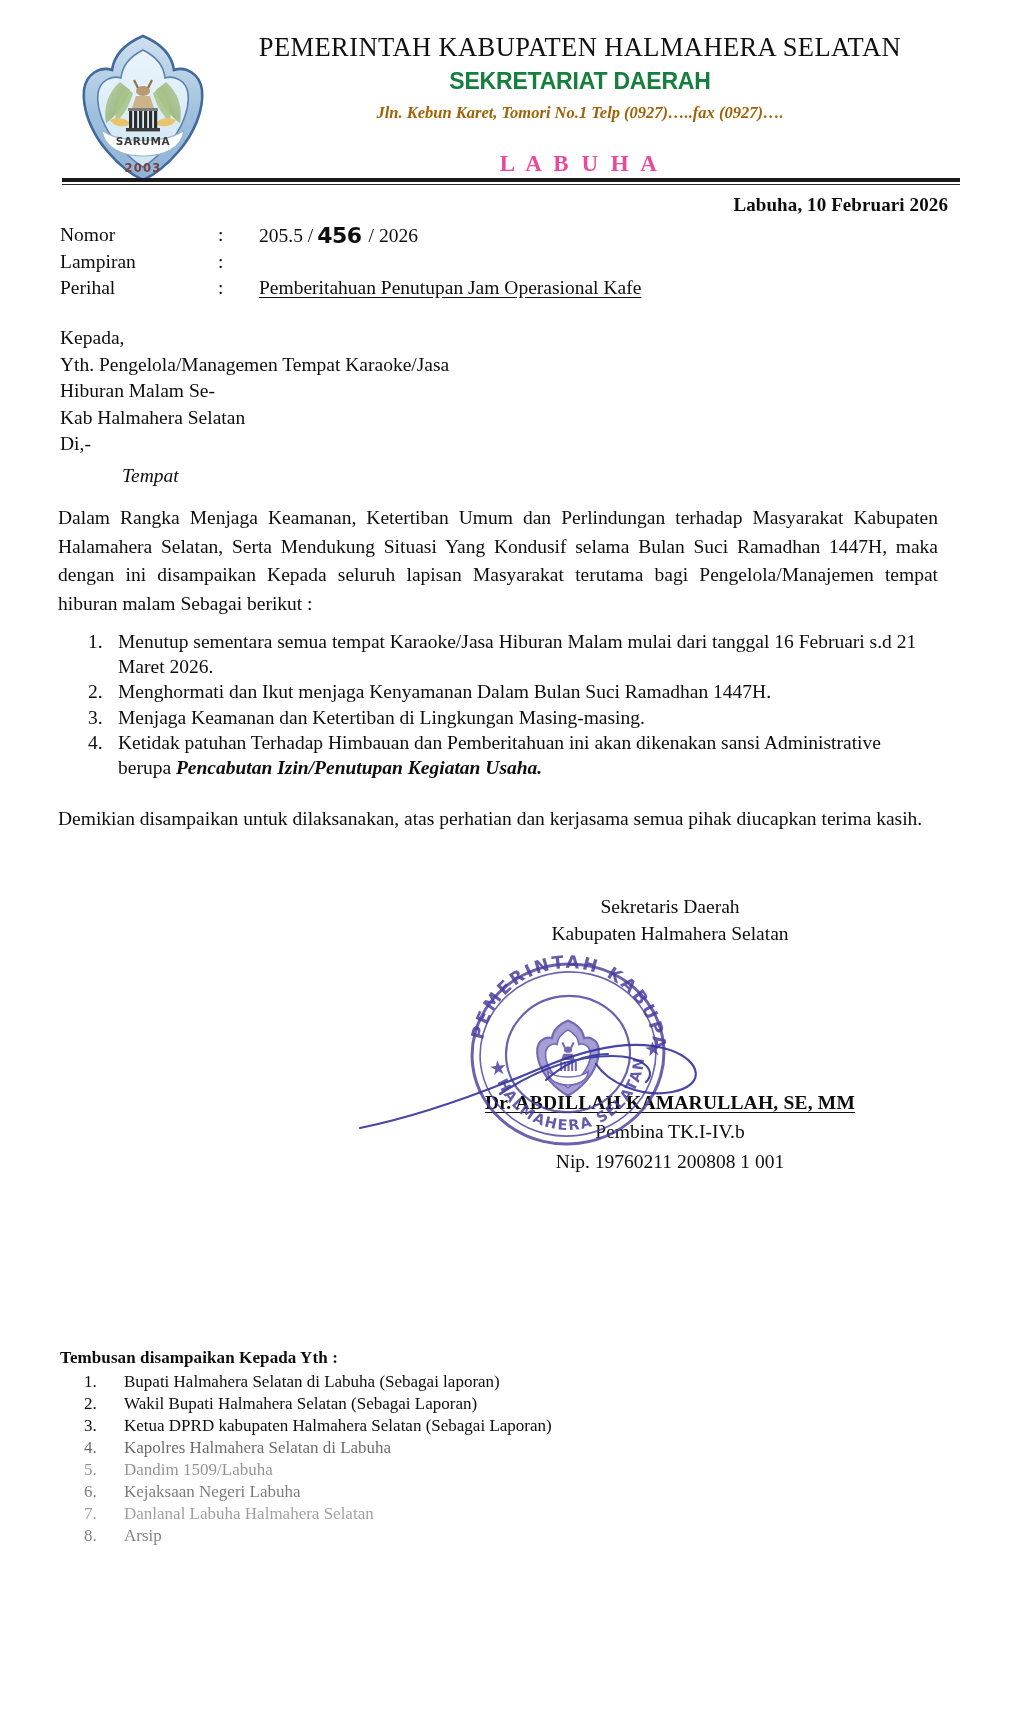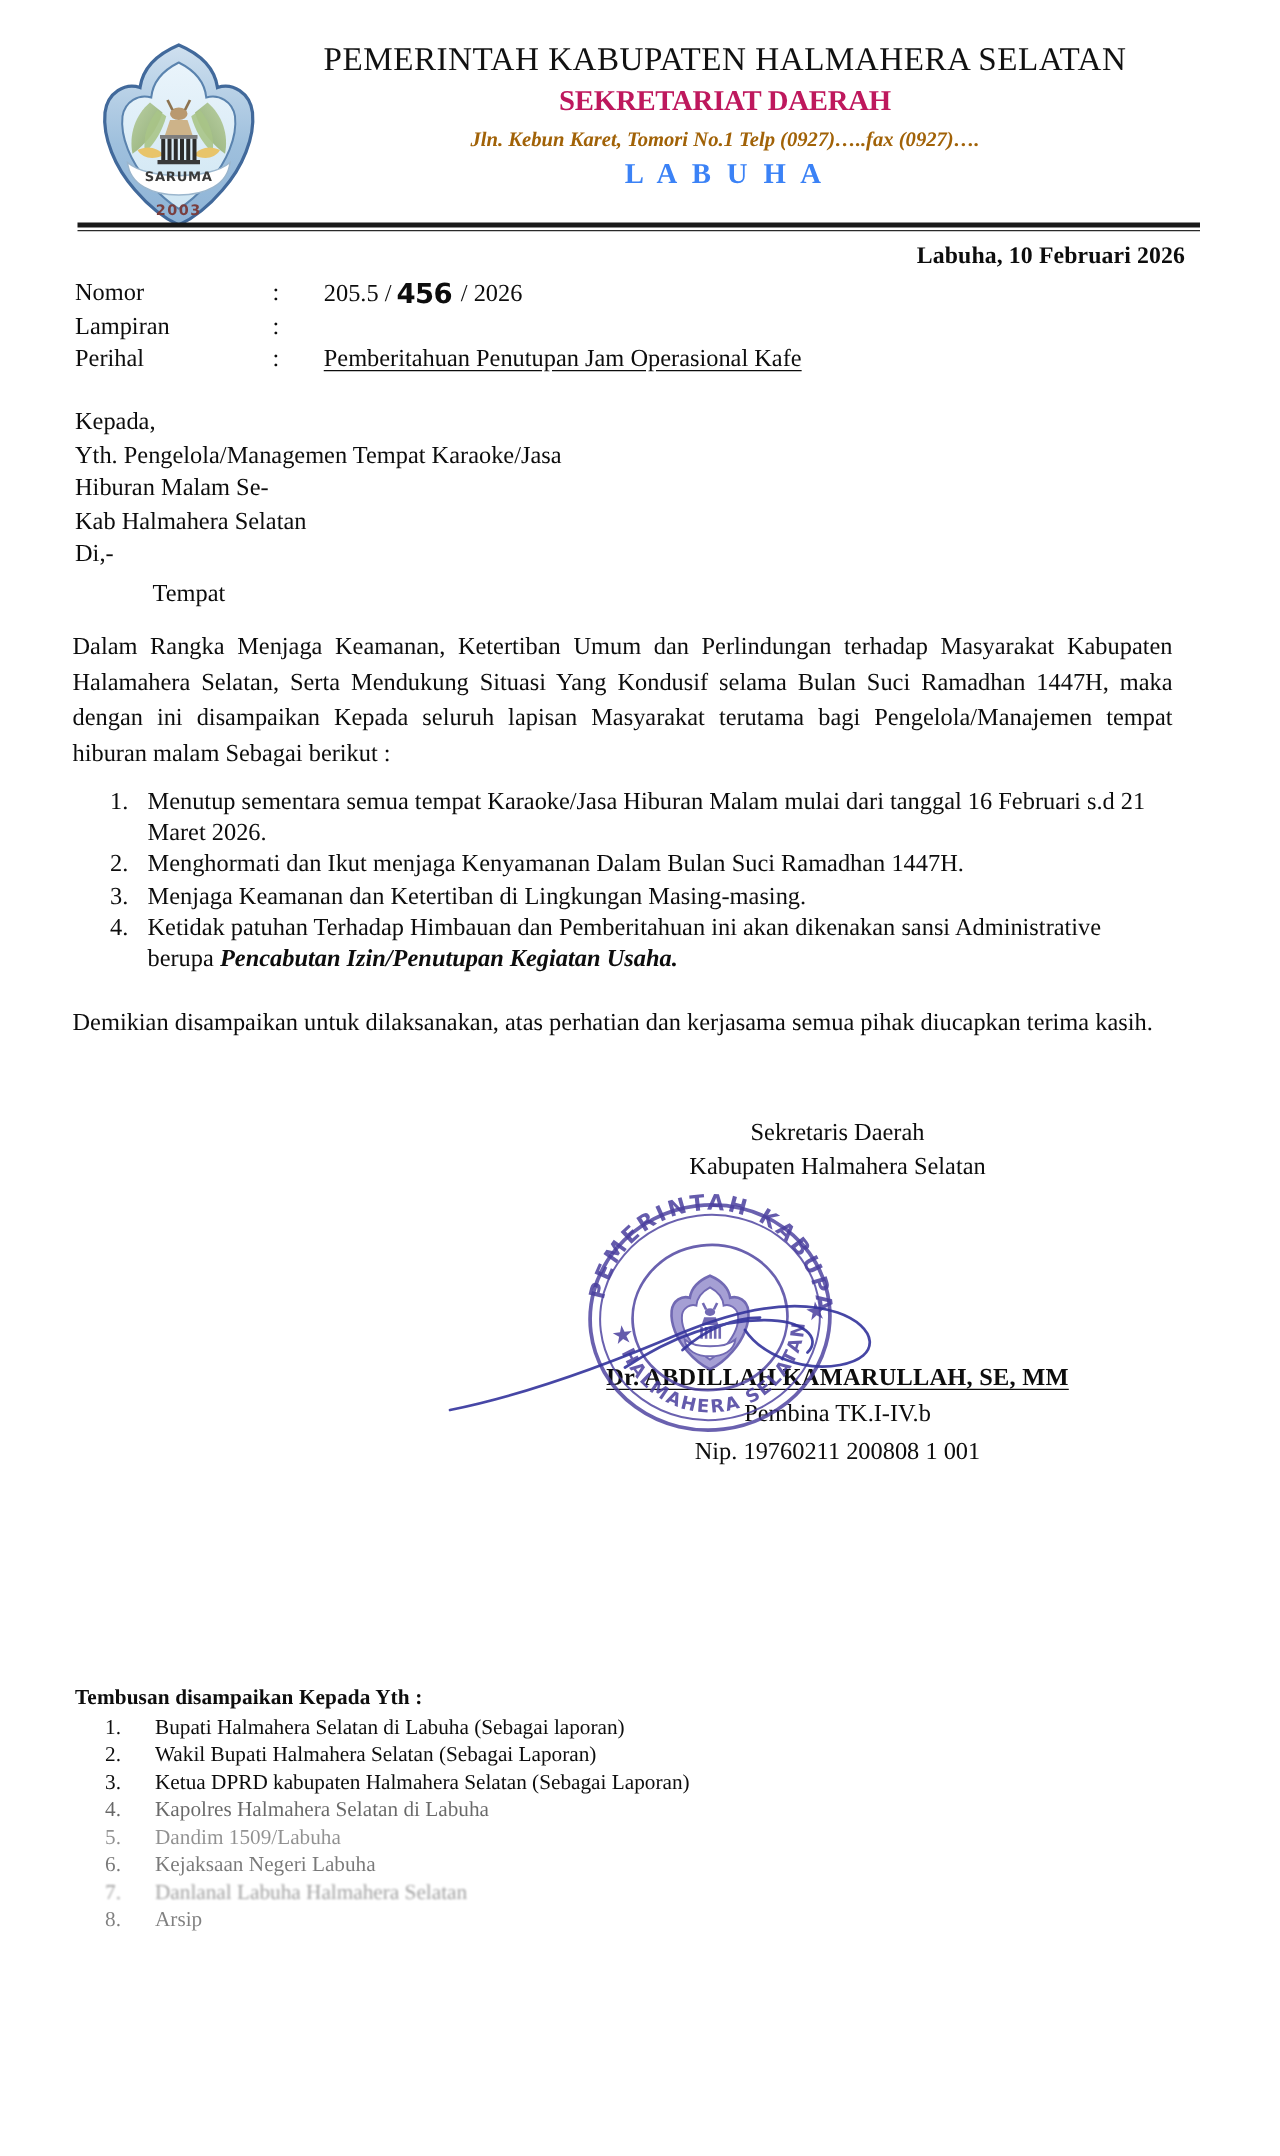--- a/index.html
+++ b/index.html
@@ -41,42 +41,42 @@
   }
   .head-line1 {
     font-family: "Liberation Serif", serif;
     font-size: 26.5px;
     letter-spacing: 0.4px;
     font-weight: 400;
     color: #111;
     white-space: nowrap;
   }
   .head-line2 {
-    font-family: Liberation Serif, serif;
+    font-family: Liberation Sans, sans-serif;
     font-size: 23px;
     font-weight: bold;
     letter-spacing: -0.2px;
     margin-top: 5px;
-    color: #be185d;
+    color: #15803d;
   }
   .head-line3 {
     font-family: "Liberation Serif", serif;
     font-size: 16.5px;
     font-style: italic;
     font-weight: bold;
     margin-top: 8px;
     color: #a16207;
   }
   .head-line4 {
     font-family: "Liberation Serif", serif;
     font-size: 23px;
     font-weight: bold;
     letter-spacing: 3.5px;
-    margin-top: 4px;
-    color: #3b82f6;
+    margin-top: 28px;
+    color: #ec4899;
   }
 
   .rule-group {
     position: absolute;
     left: 62px;
     top: 178px;
     width: 898px;
   }
   .rule-thick {
     height: 3.5px;
@@ -122,21 +122,21 @@
   .u-line { text-decoration: underline; text-underline-offset: 3px; }
 
   
   .addressee {
     position: absolute;
     left: 60px;
     top: 325px;
     font-size: 19.5px;
     line-height: 26.5px;
   }
-  .indent-tempat { padding-left: 62px; padding-top: 5px; }
+  .indent-tempat { padding-left: 62px; padding-top: 5px; font-style: italic; }
 
   
   .body-para {
     position: absolute;
     left: 58px;
     top: 504px;
     width: 880px;
     font-size: 19.5px;
     line-height: 28.5px;
     text-align: justify;

